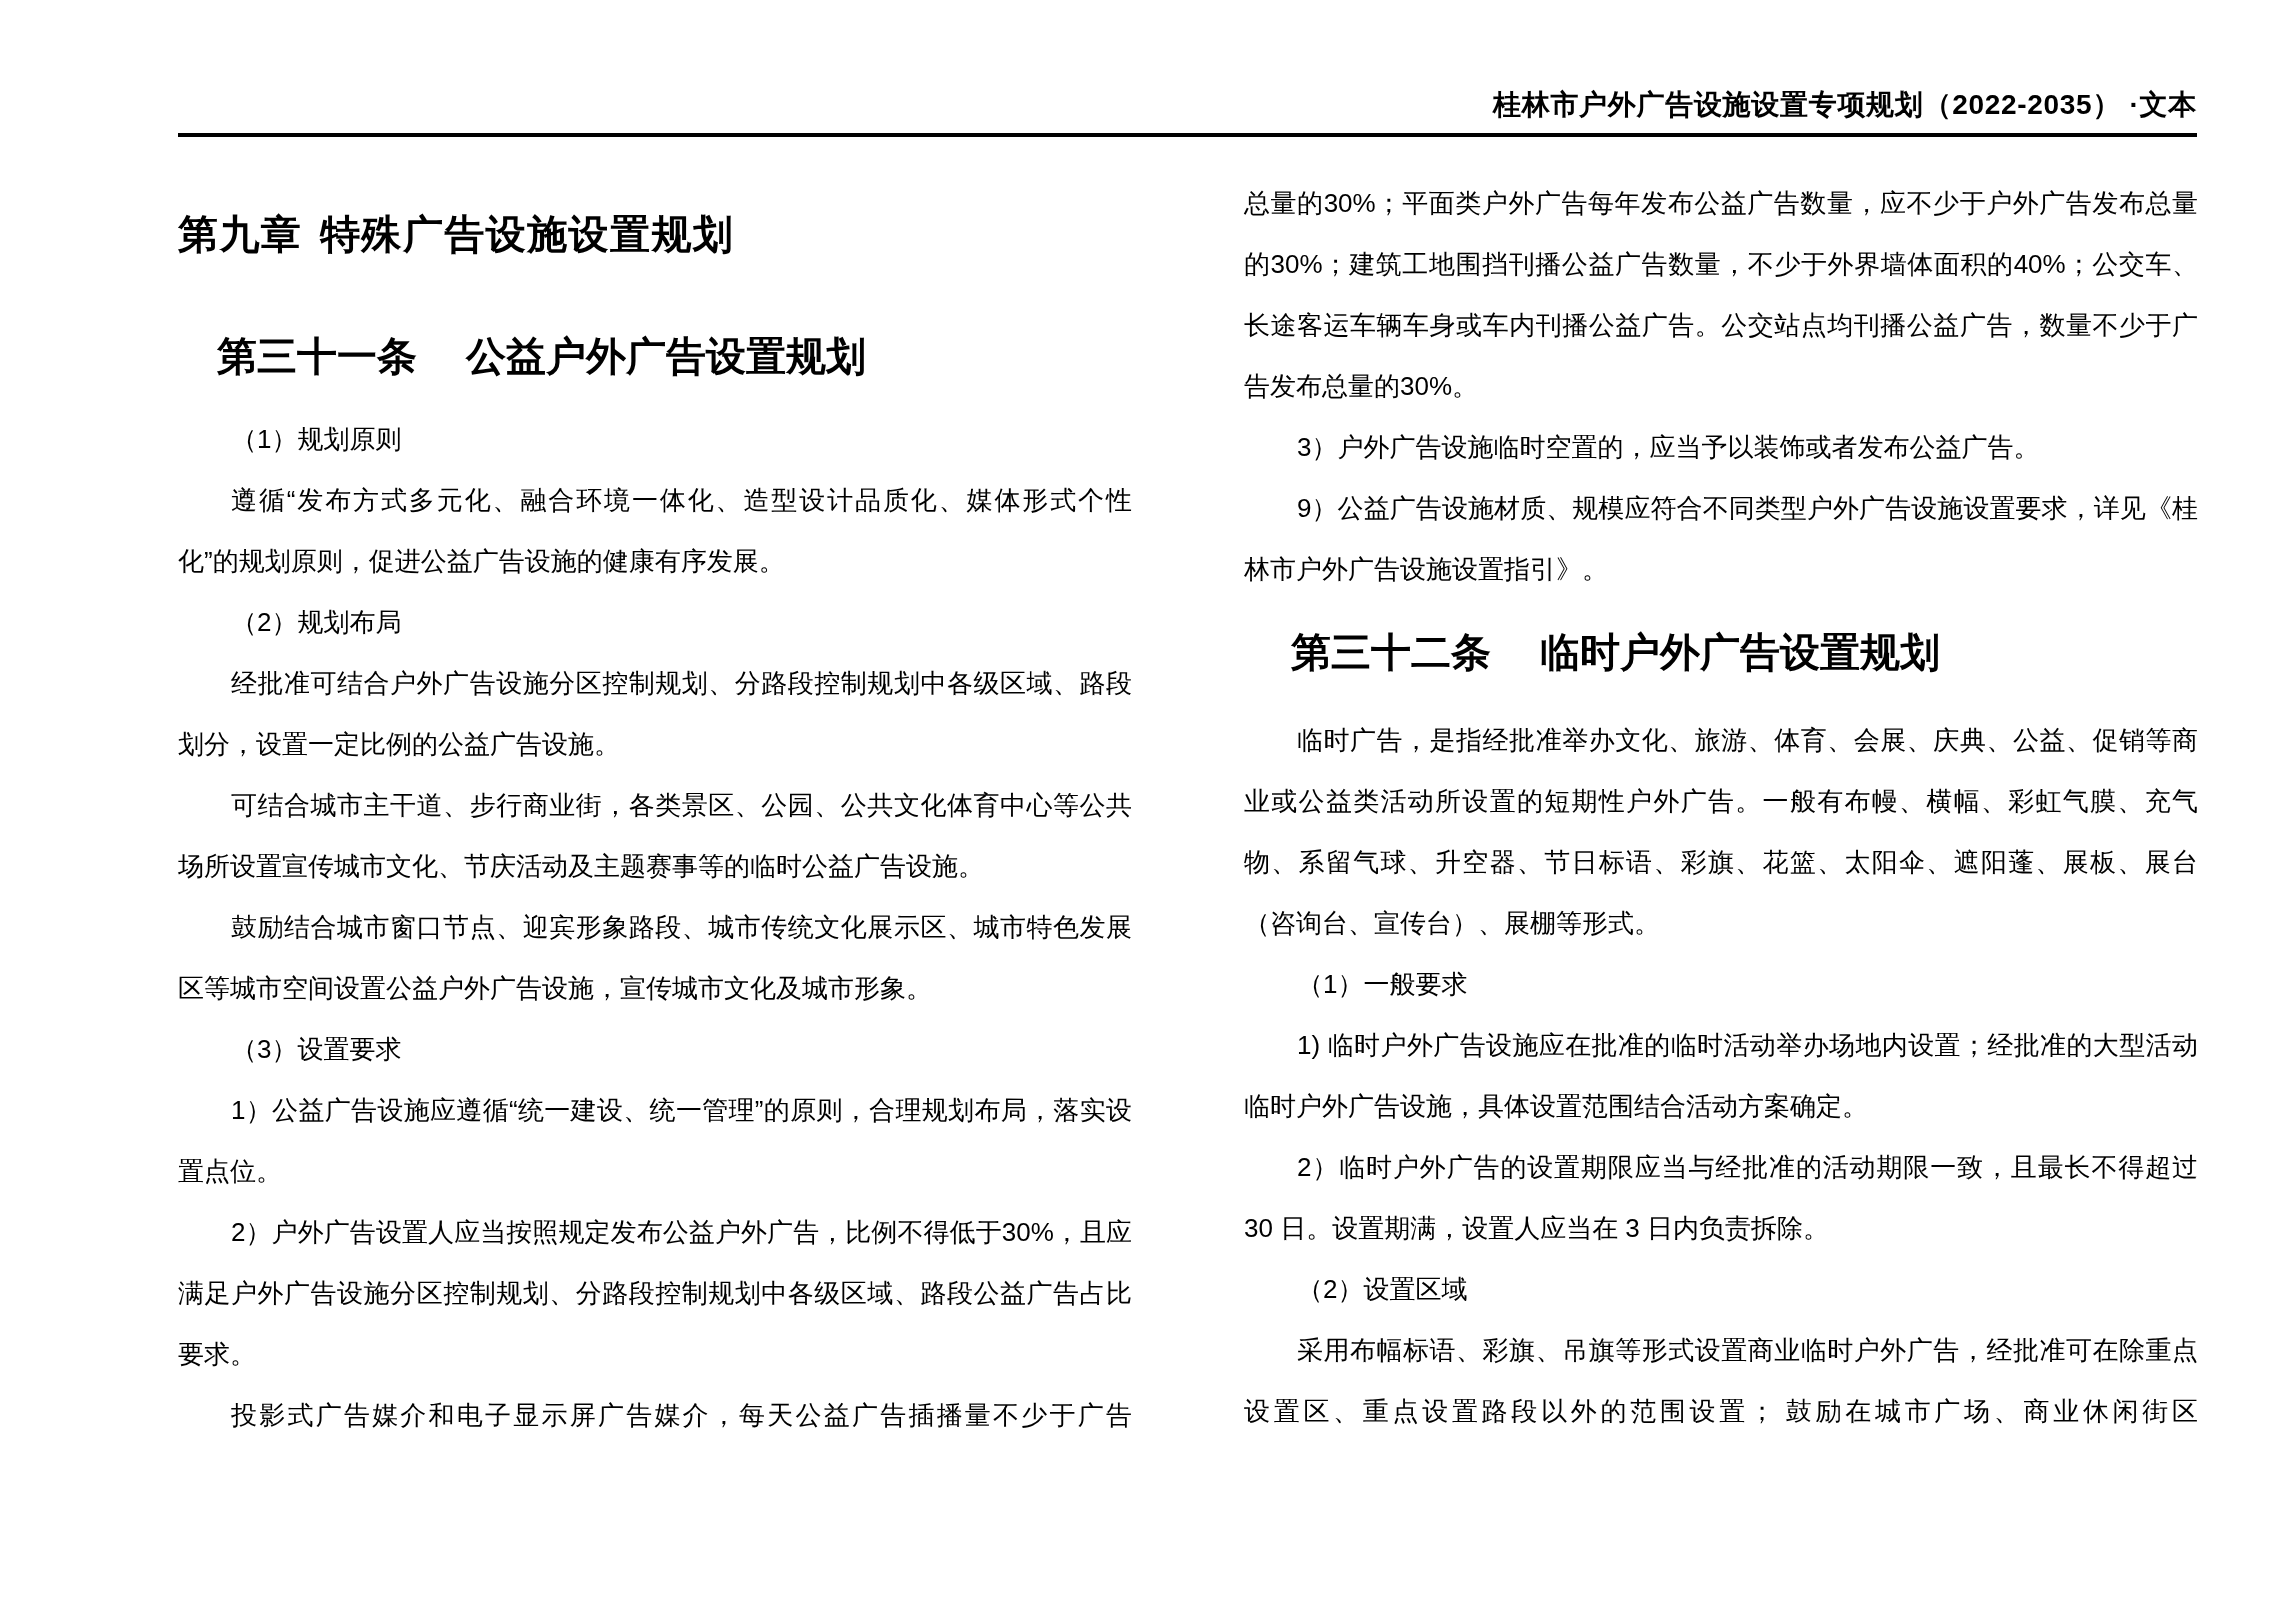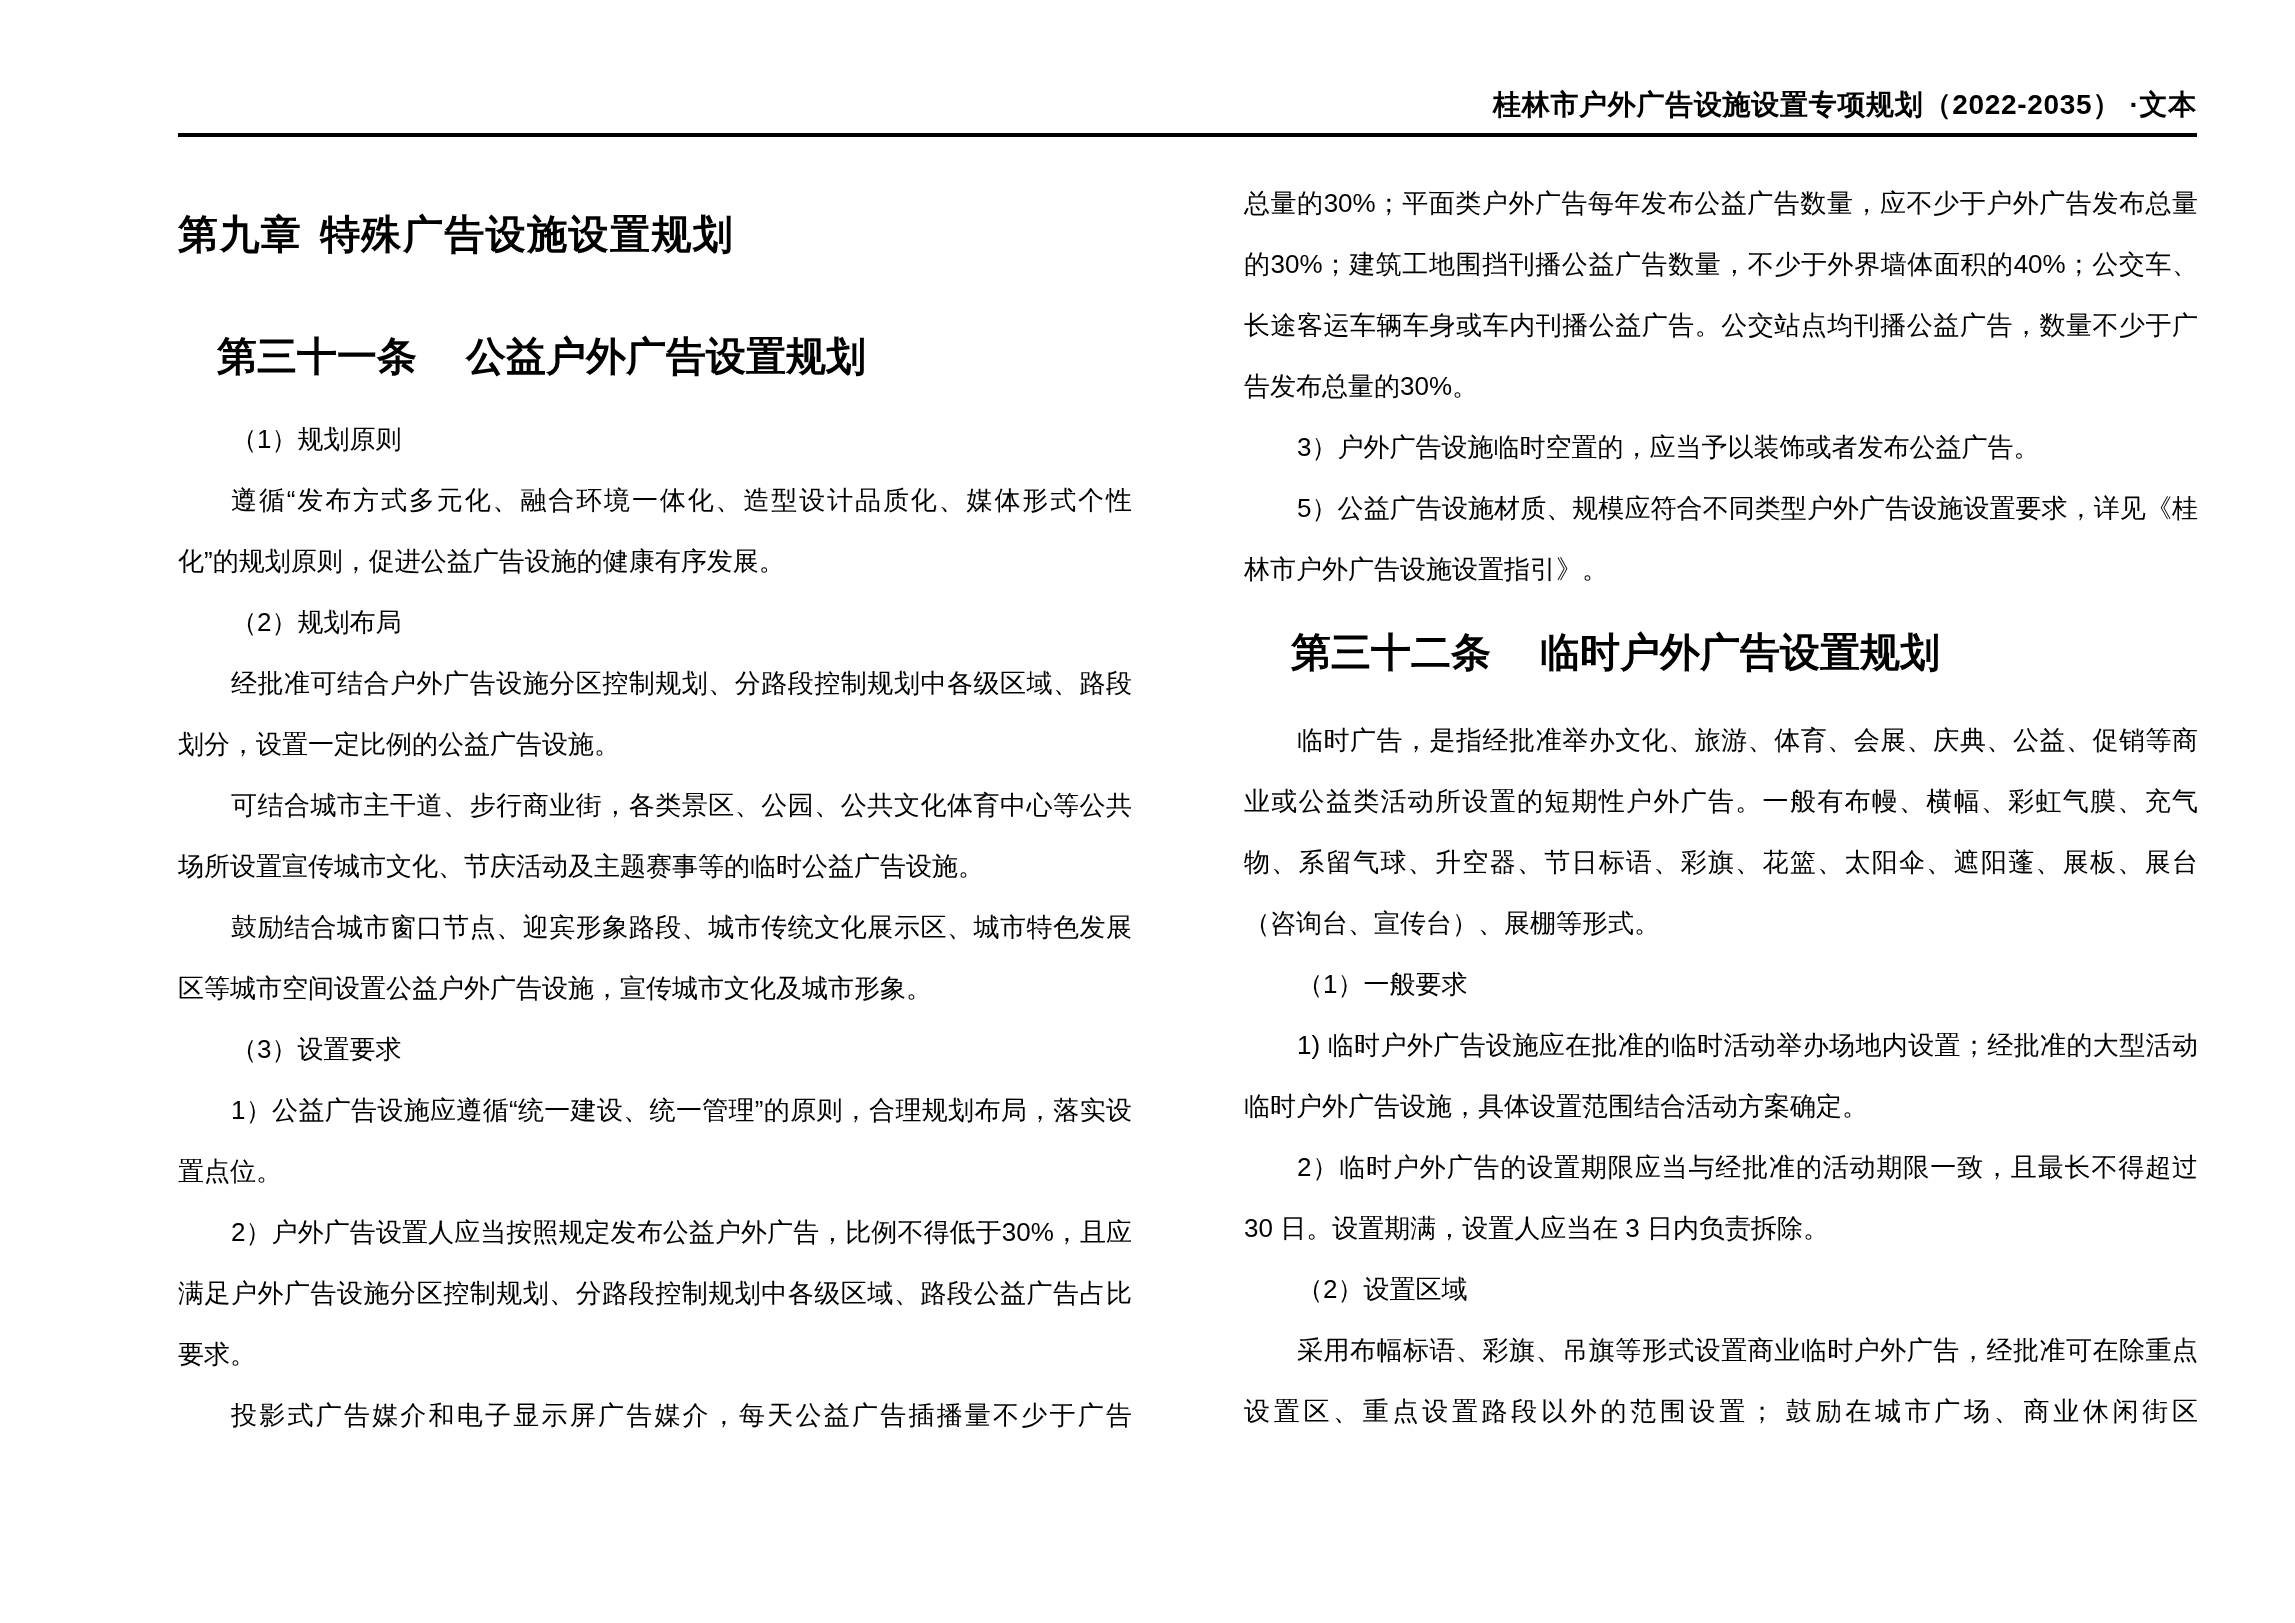--- a/index.html
+++ b/index.html
@@ -112,21 +112,21 @@
     <p class="body-p">1）公益广告设施应遵循“统一建设、统一管理”的原则，合理规划布局，落实设置点位。</p>
     <p class="body-p">2）户外广告设置人应当按照规定发布公益户外广告，比例不得低于30%，且应满足户外广告设施分区控制规划、分路段控制规划中各级区域、路段公益广告占比要求。</p>
     <p class="body-p fill">投影式广告媒介和电子显示屏广告媒介，每天公益广告插播量不少于广告</p>
 
   </div>
 
   <div class="col col-right">
 
     <p class="body-p noindent right-first">总量的30%；平面类户外广告每年发布公益广告数量，应不少于户外广告发布总量的30%；建筑工地围挡刊播公益广告数量，不少于外界墙体面积的40%；公交车、长途客运车辆车身或车内刊播公益广告。公交站点均刊播公益广告，数量不少于广告发布总量的30%。</p>
     <p class="body-p">3）户外广告设施临时空置的，应当予以装饰或者发布公益广告。</p>
-    <p class="body-p">5）公益广告设施材质、规模应符合不同类型户外广告设施设置要求，详见《桂林市户外广告设施设置指引》。</p>
+    <p class="body-p">9）公益广告设施材质、规模应符合不同类型户外广告设施设置要求，详见《桂林市户外广告设施设置指引》。</p>
 
     <h2 class="section-heading section-32">
       <span class="label">第三十二条</span><span>临时户外广告设置规划</span>
     </h2>
 
     <p class="body-p">临时广告，是指经批准举办文化、旅游、体育、会展、庆典、公益、促销等商业或公益类活动所设置的短期性户外广告。一般有布幔、横幅、彩虹气膜、充气物、系留气球、升空器、节日标语、彩旗、花篮、太阳伞、遮阳蓬、展板、展台（咨询台、宣传台）、展棚等形式。</p>
     <p class="body-p">（1）一般要求</p>
     <p class="body-p">1) 临时户外广告设施应在批准的临时活动举办场地内设置；经批准的大型活动临时户外广告设施，具体设置范围结合活动方案确定。</p>
     <p class="body-p">2）临时户外广告的设置期限应当与经批准的活动期限一致，且最长不得超过 30 日。设置期满，设置人应当在 3 日内负责拆除。</p>
     <p class="body-p">（2）设置区域</p>

